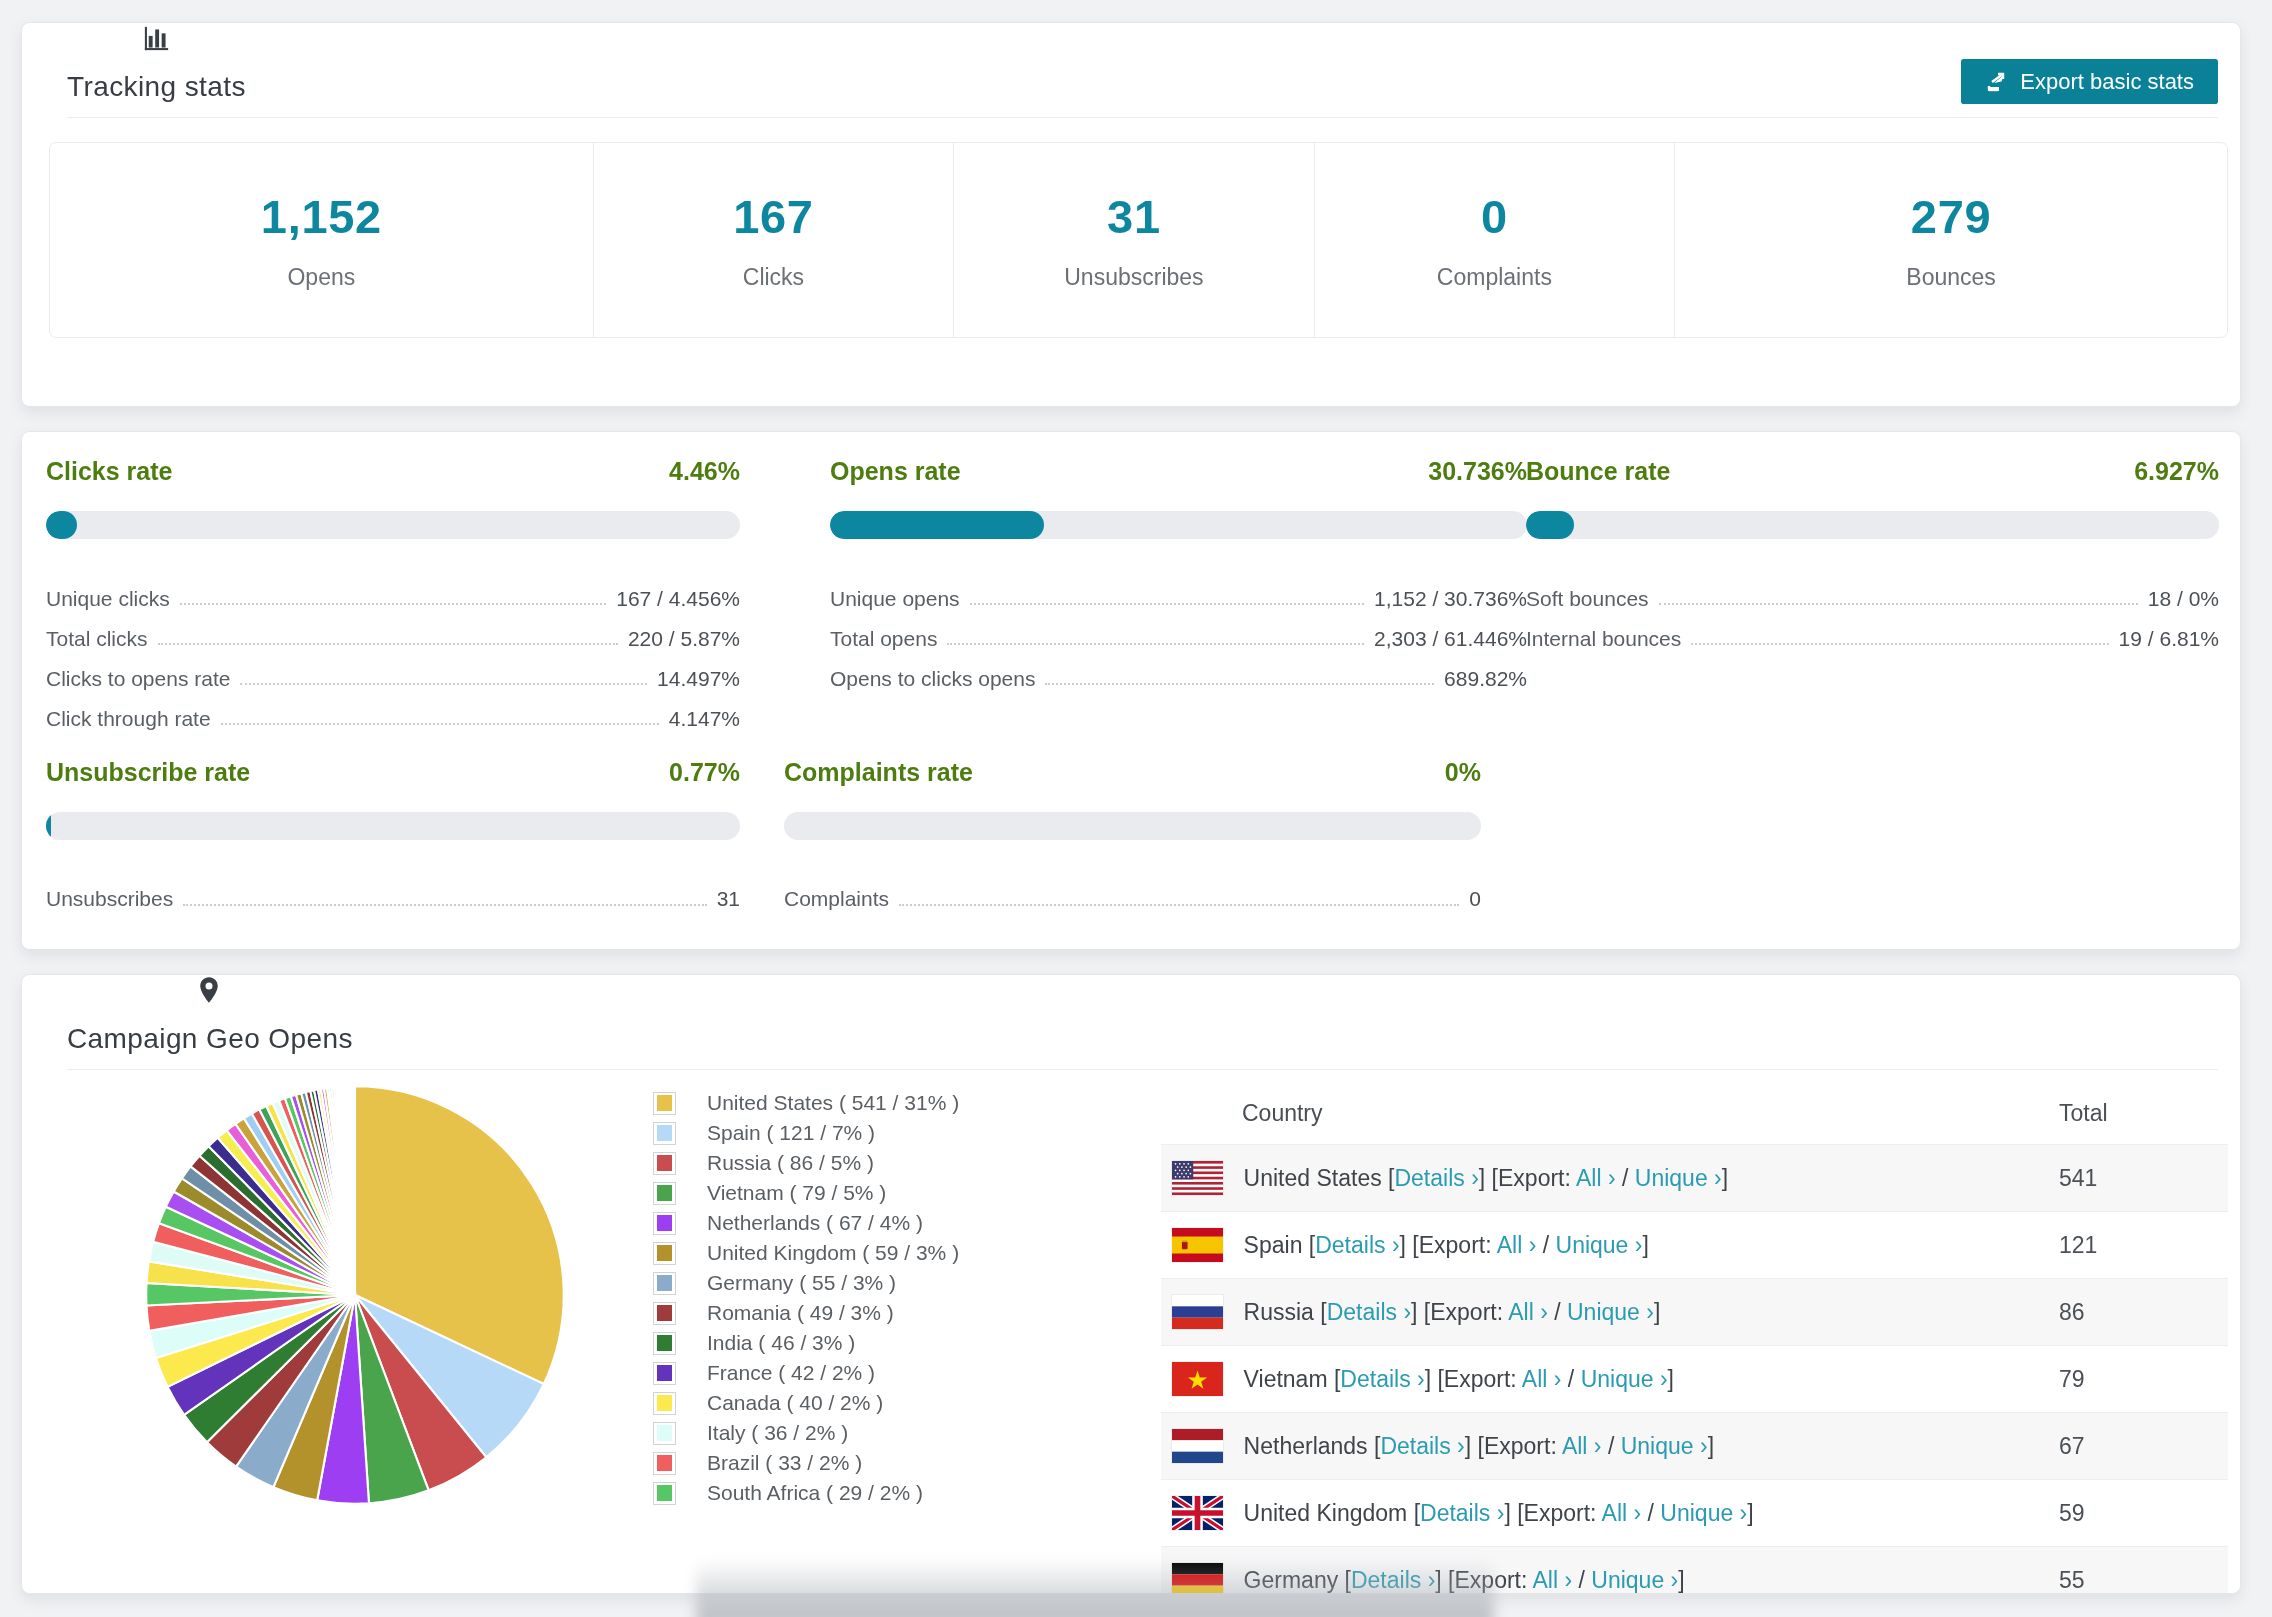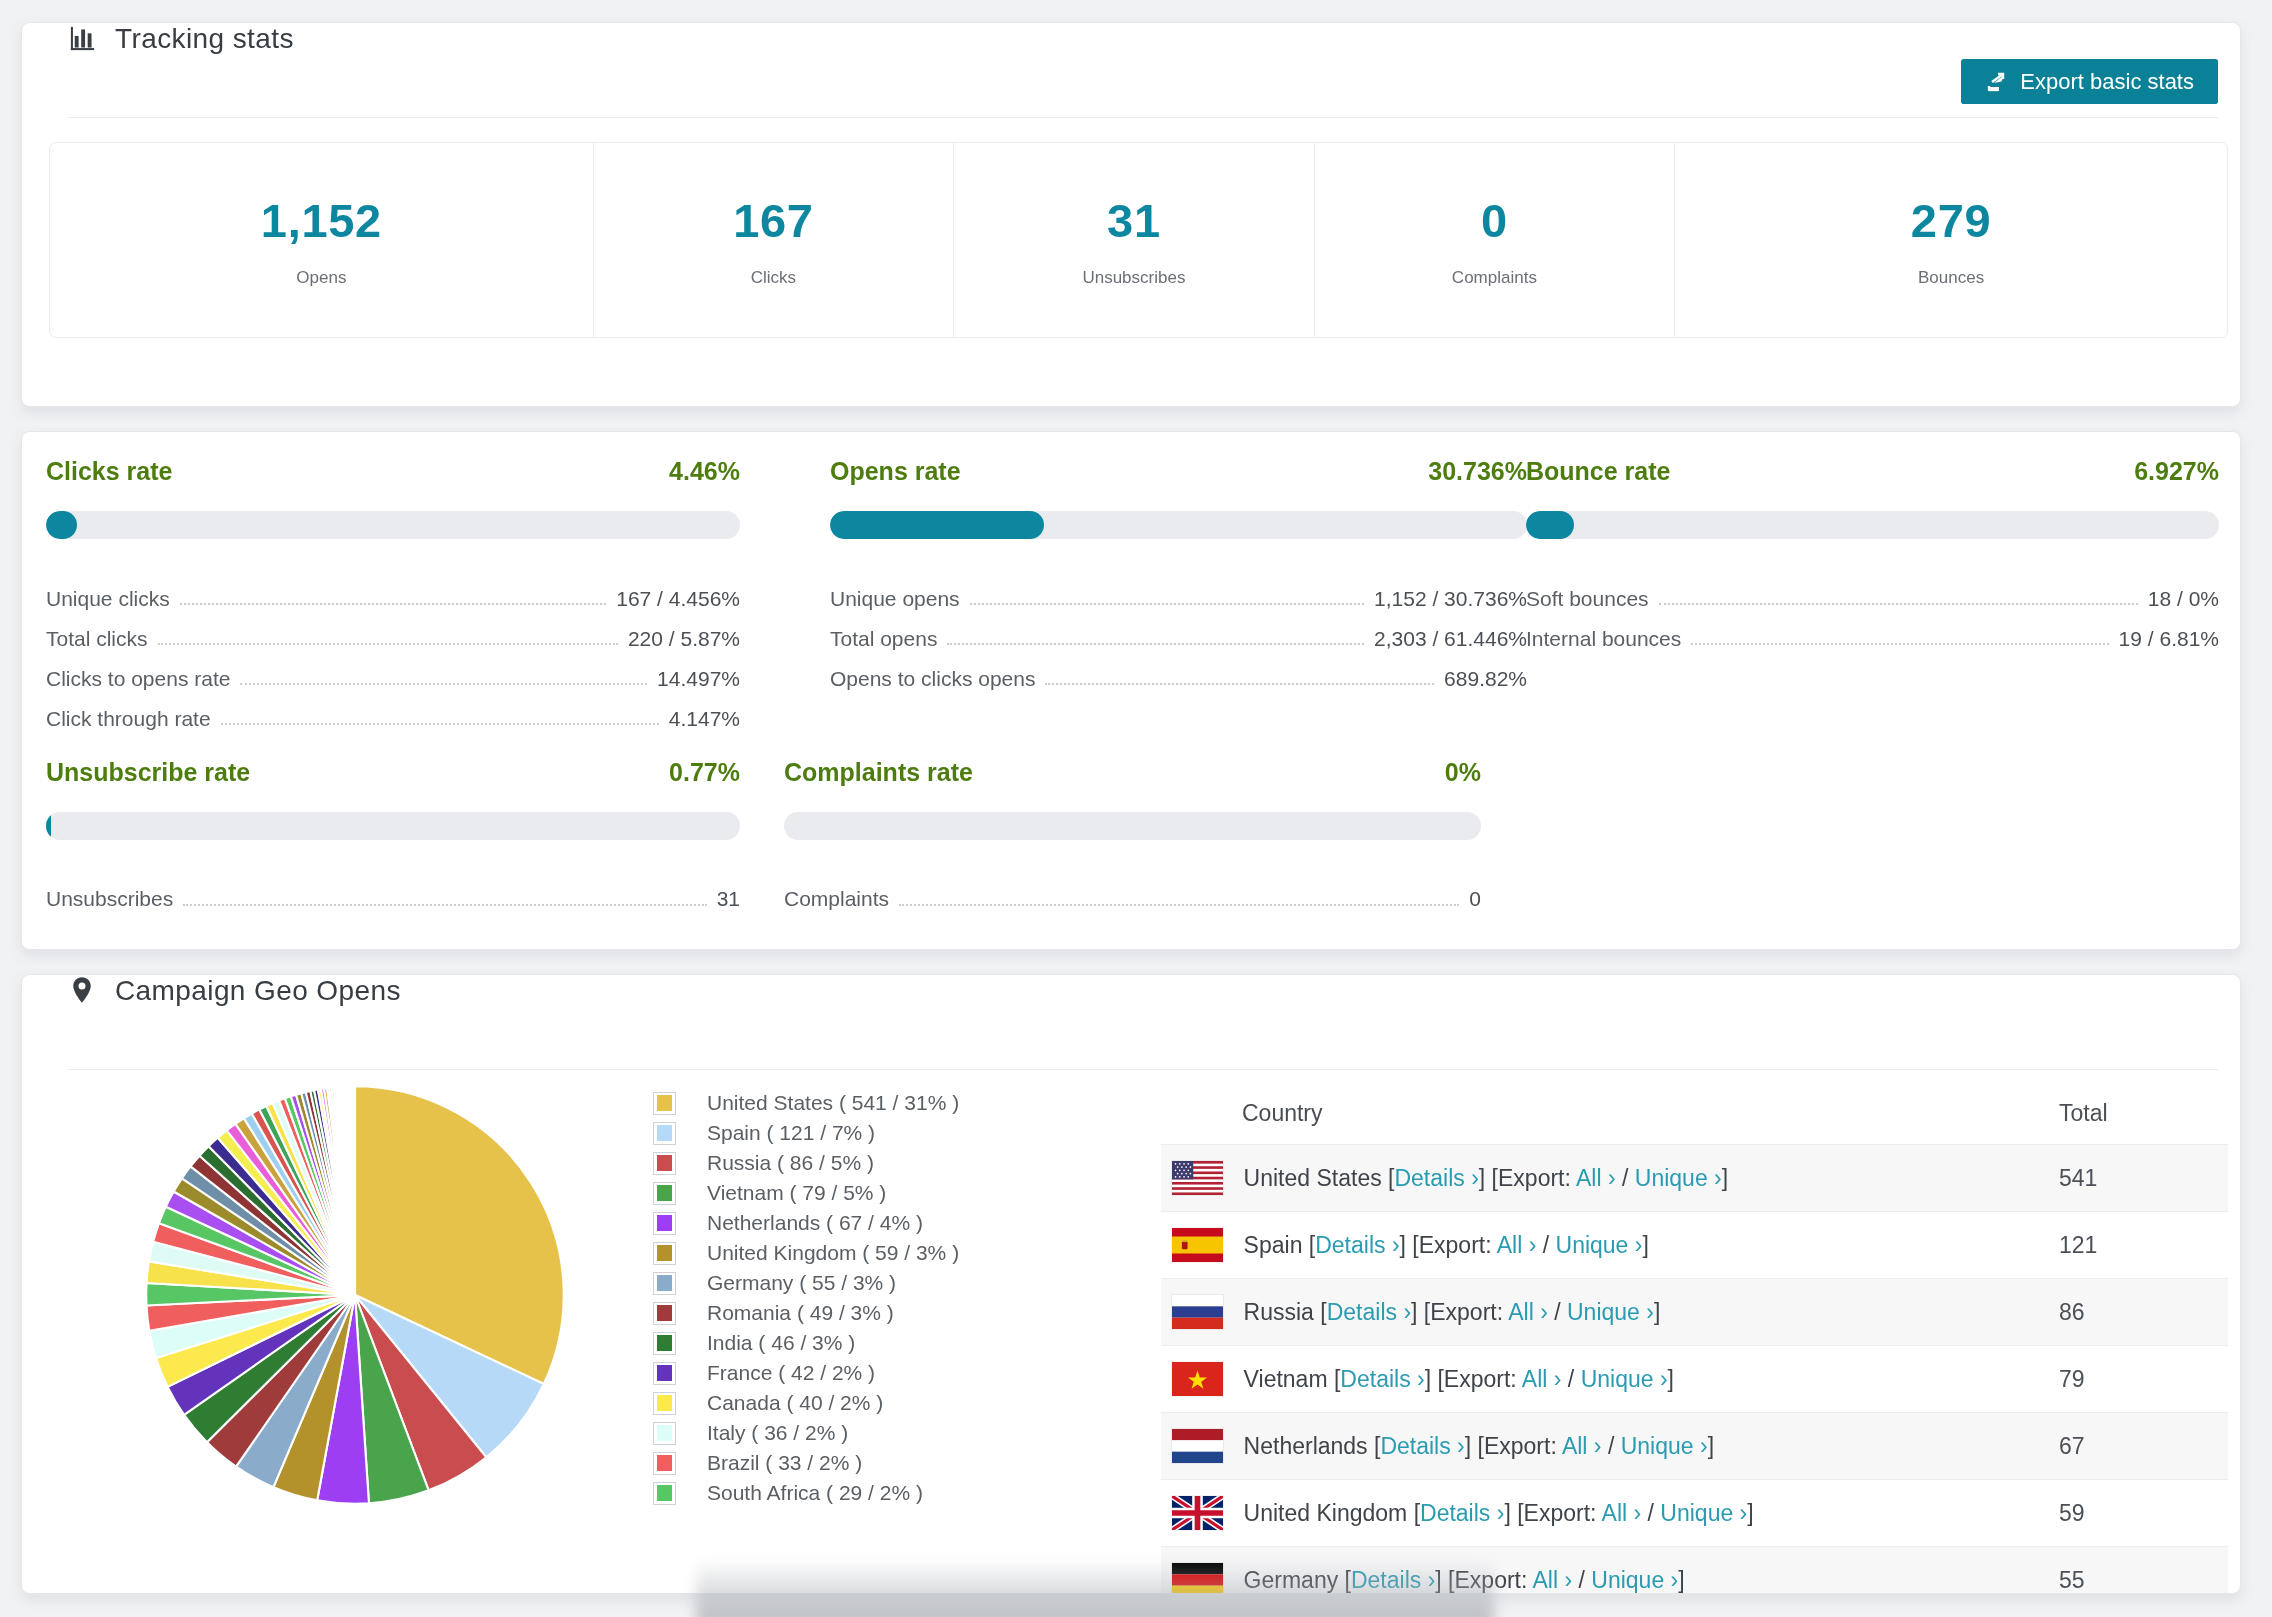--- a/index.html
+++ b/index.html
@@ -3,36 +3,36 @@
 <meta charset="utf-8">
 <style>
   html,body{margin:0;padding:0;background:#f1f2f4;}
   #screen{position:relative;width:2273px;height:1618px;background:#f1f2f4;overflow:hidden;
           font-family:"Liberation Sans",sans-serif;color:#3f444a;}
   .card{position:absolute;left:21px;width:2220px;background:#ffffff;border:0.7px solid #e4e6ea;
         border-radius:8.5px;box-shadow:0 5.6px 12.7px rgba(70,80,95,.10);box-sizing:border-box;}
   #card-tracking{top:22px;height:385px;}
   #card-rates{top:431px;height:519px;}
   #card-geo{top:974px;height:620px;overflow:hidden;}
-  .card-header{position:absolute;left:45px;top:0;height:94px;display:flex;align-items:flex-start;gap:17px;}
+  .card-header{position:absolute;left:45px;top:0;height:94px;display:flex;align-items:center;gap:17px;flex-direction:column;}
   .card-title{font-size:28px;color:#383d43;letter-spacing:0.4px;}
   .hdr-divider{position:absolute;left:45px;right:22px;top:94px;border-top:1.4px solid #ededf0;}
   .hicon{width:31px;height:31px;flex:0 0 auto;}
   
   .btn-export{position:absolute;right:22px;top:36px;height:45px;display:flex;align-items:center;gap:11.3px;
               padding:0 24px;background:#0a8197;color:#fff;font-size:22px;border:none;border-radius:2.8px;
               cursor:pointer;font-family:inherit;}
   
   .stats-box{position:absolute;left:27px;top:119px;width:2177px;height:194px;border:1.4px solid #e9ebed;
              border-radius:7px;display:flex;overflow:hidden;}
   .stat-cell{display:flex;flex-direction:column;align-items:center;justify-content:center;gap:20px;
              border-right:1.4px solid #e9ebed;}
   .stat-cell:last-child{border-right:none;}
   .stat-value{font-size:47px;font-weight:700;color:#0d87a0;letter-spacing:0.7px;}
-  .stat-label{font-size:17px;color:#6b7076;}
+  .stat-label{font-size:23px;color:#6b7076;}
   
   .panel{position:absolute;}
   .panel-head{display:flex;justify-content:space-between;align-items:baseline;height:38px;}
   .panel-title,.panel-value{font-size:25px;font-weight:700;color:#4d7c0f;}
   .bar-track{margin-top:15.5px;height:28px;border-radius:14px;background:#e9ebee;overflow:hidden;}
   .bar-fill{height:28px;border-radius:14px;background:#0d87a0;}
   .detail-rows{margin-top:36px;}
   .detail-row{height:40px;display:flex;align-items:flex-end;}
   .detail-label{font-size:21px;color:#5a5f65;padding-bottom:4.2px;white-space:nowrap;}
   .detail-leader{flex:1;border-bottom:2.1px dotted #c9ccd0;margin:0 10px 10px;}

